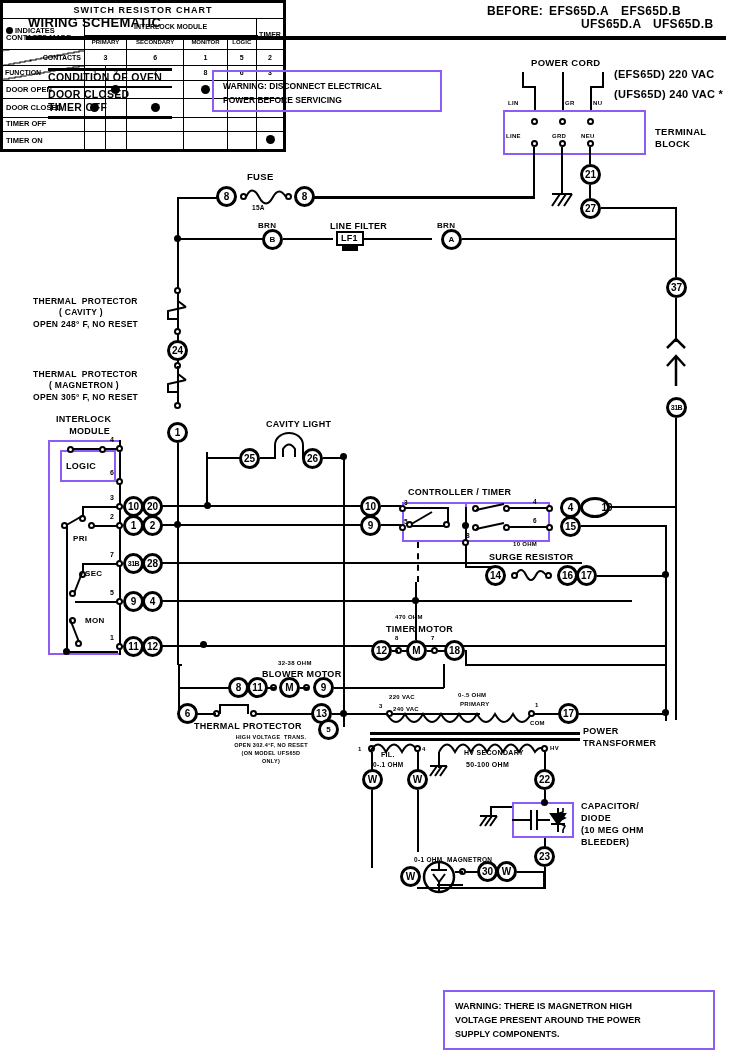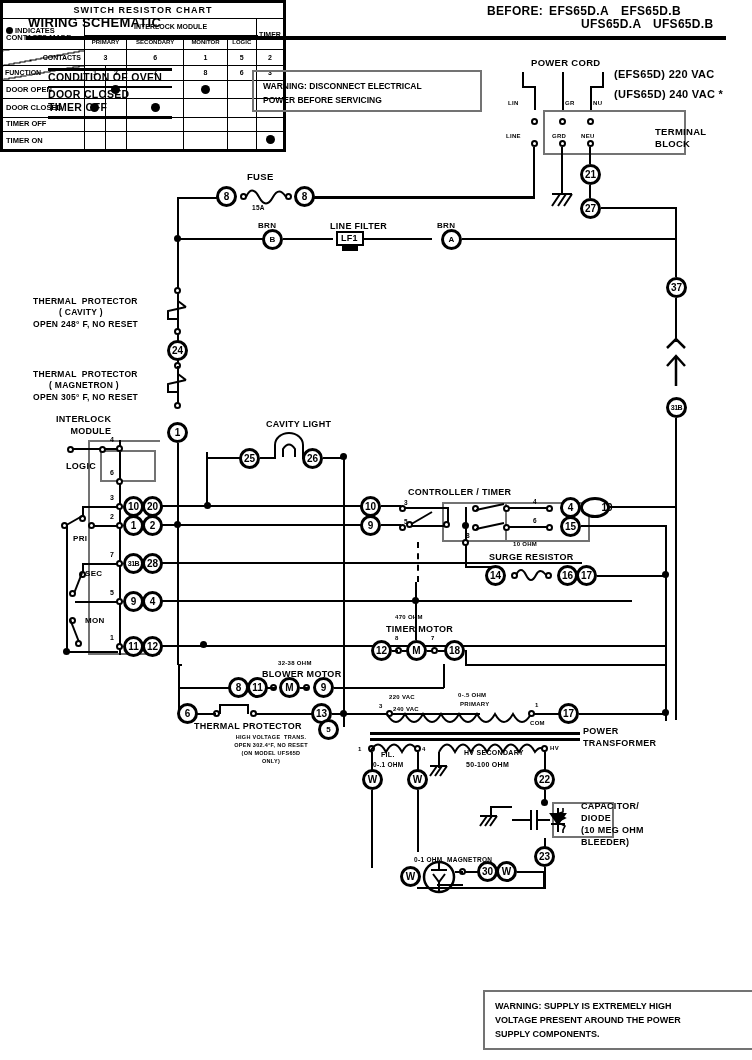--- a/index.html
+++ b/index.html
@@ -6,21 +6,21 @@
   body{width:752px;height:1060px;position:relative;
        font-family:"Liberation Sans", sans-serif;color:#000;overflow:hidden;}
   .stage{position:absolute;left:0;top:0;width:752px;height:1060px;}
 
   
   .lbl{position:absolute;font-weight:bold;letter-spacing:.3px;line-height:1.12;
        white-space:pre;color:#000;}
   .wire{position:absolute;background:#000;}
   .hw{height:2px;}            
   .vw{width:2px;}
-  .box{position:absolute;border:2px solid #737373;box-sizing:border-box;background:transparent;margin-left:40px;}
+  .box{position:absolute;border:2px solid #8b5cf6;box-sizing:border-box;background:transparent;}
   .boxf{position:absolute;border:2px solid #000;box-sizing:border-box;background:#fff;}
   .dot{position:absolute;width:7px;height:7px;background:#000;border-radius:50%;}
   .opencirc{position:absolute;width:7px;height:7px;border:2px solid #000;
             border-radius:50%;box-sizing:border-box;background:#fff;}
   
   .cn{position:absolute;width:21px;height:21px;border:3px solid #000;border-radius:50%;
       background:#fff;box-sizing:border-box;display:flex;align-items:center;
       justify-content:center;font-size:10px;font-weight:bold;line-height:1;z-index:6;}
   .cn.sm{font-size:8px;}
   .cn.xs{font-size:7px;letter-spacing:-.5px;}
@@ -179,21 +179,21 @@
 
   <div class="gnd" style="left:160px;top:366px;">
     <svg width="36" height="36" viewBox="0 0 36 36">
         <path d="M18 0 L18 8 L26 14 M26 14 L8 18 L8 26 L18 26 L18 36" stroke="#000" stroke-width="2" fill="none"></path>
       </svg>
   </div>
   <div class="opencirc" style="left:174px;top:402px;"></div>
   <div class="cn" style="left:167px;top:422px;">1</div>
   <div class="wire vw" style="left:177px;top:443px;height:222px;"></div>
 
-  <div class="lbl" style="left:56px;top:414px;font-size:9px;line-height:1.3;text-align:right;"><span>INTERLOCK</span><br><span style="margin-left:12px">MODULE</span></div>
+  <div class="lbl" style="left:56px;top:414px;font-size:9px;line-height:1.3;text-align:center;"><span>INTERLOCK</span><br><span style="margin-left:12px">MODULE</span></div>
 
   <div class="box" style="left:48px;top:440px;width:72px;height:215px;border-right:none;"></div>
   <div class="wire vw" style="left:119px;top:440px;height:215px;"></div>
 
   <div class="box" style="left:60px;top:450px;width:56px;height:32px;"></div>
   <div class="lbl" style="left:66px;top:461px;font-size:9px;">LOGIC</div>
   <div class="opencirc" style="left:67px;top:446px;"></div>
   <div class="opencirc" style="left:99px;top:446px;"></div>
   <div class="wire hw" style="left:72px;top:448px;width:29px;"></div>
   <div class="wire hw" style="left:105px;top:448px;width:12px;"></div>
@@ -531,21 +531,21 @@
   <div class="wire hw" style="left:464px;top:871px;width:14px;"></div>
   <div class="cn" style="left:477px;top:861px;">30</div>
   <div class="cn" style="left:496px;top:861px;">W</div>
   <div class="wire hw" style="left:517px;top:871px;width:28px;"></div>
   <div class="wire vw" style="left:543px;top:871px;height:18px;"></div>
   <div class="wire hw" style="left:437px;top:884px;width:26px;"></div>
 
   <div class="wire vw" style="left:665px;top:573px;height:148px;"></div>
 
   <div class="box" id="warn2">
-    <div class="wt"><span>WARNING:  SUPPLY IS EXTREMELY HIGH</span><br><span>VOLTAGE PRESENT AROUND THE POWER</span><br><span>SUPPLY COMPONENTS.</span></div>
+    <div class="wt"><span>WARNING:  THERE IS MAGNETRON HIGH</span><br><span>VOLTAGE PRESENT AROUND THE POWER</span><br><span>SUPPLY COMPONENTS.</span></div>
   </div>
 
   <div id="chart">
     <table>
       <tbody>
           <tr>
         <td class="ttl" colspan="8">SWITCH RESISTOR CHART</td>
       </tr>
       <tr>
         <td rowspan="2" class="rowlbl" style="width:78px;">

